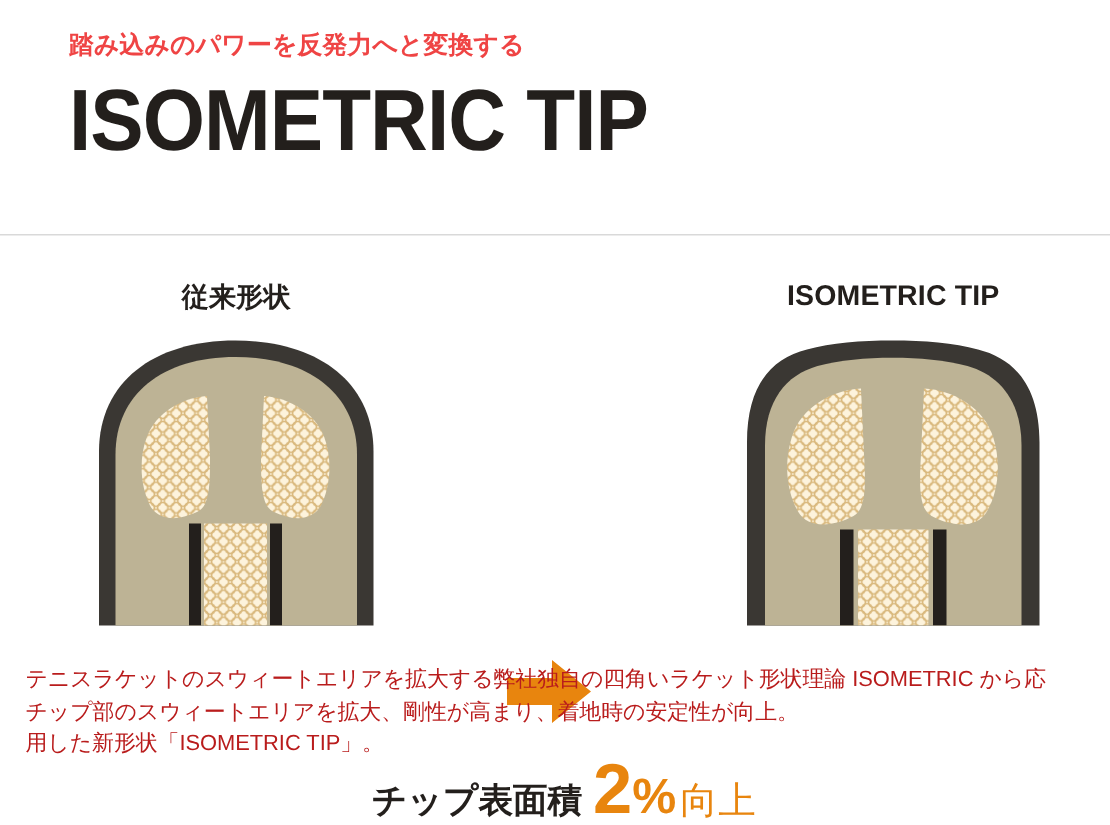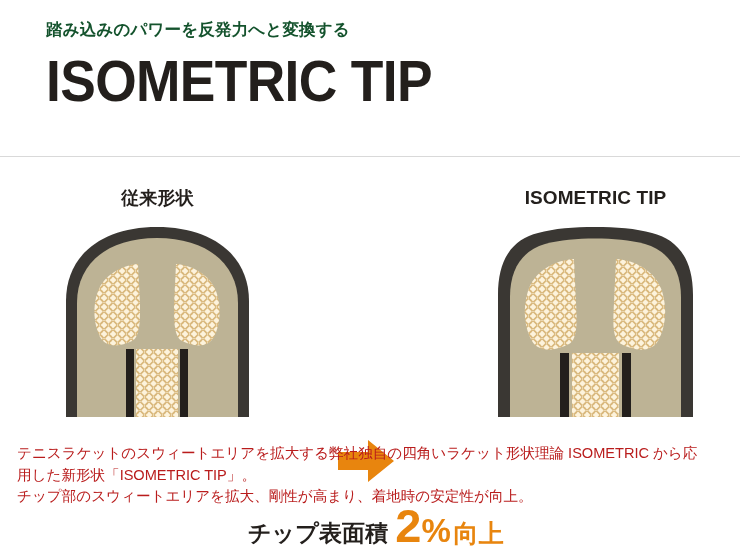--- a/index.html
+++ b/index.html
@@ -30,21 +30,21 @@
     width: 740px;
     height: 157px;
   }
   .subtitle {
     position: absolute;
     left: 46px;
     top: 19px;
     font-size: 16.5px;
     font-weight: 700;
     letter-spacing: .01em;
-    color: #14532d;
+    color: #ef4444;
     white-space: nowrap;
   }
   .bigtitle {
     position: absolute;
     left: 46px;
     top: 50px;
     font-size: 58px;
     line-height: 62px;
     font-weight: 700;
     letter-spacing: -0.012em;
@@ -141,21 +141,21 @@
   }
   .gain-percent {
     font-size: 33px;
     font-weight: 700;
     color: #e8850e;
     letter-spacing: -0.01em;
     margin-left: 1px;
   }
   .gain-suffix {
     font-size: 25px;
-    font-weight: 700;
+    font-weight: 400;
     color: #e8850e;
     letter-spacing: .01em;
     margin-left: 3px;
   }
 
   
   .body-copy {
     position: absolute;
     left: 17px;
     top: 443px;
@@ -272,17 +272,17 @@
         <span class="gain-number">2</span>
         <span class="gain-percent">%</span>
         <span class="gain-suffix">向上</span>
       </div>
     </div>
 
   </div>
 
   <div class="body-copy">
     <p>テニスラケットのスウィートエリアを拡大する弊社独自の四角いラケット形状理論 ISOMETRIC から応</p>
+    <p>チップ部のスウィートエリアを拡大、剛性が高まり、着地時の安定性が向上。</p>
     <p>用した新形状「ISOMETRIC TIP」。</p>
-    <p>チップ部のスウィートエリアを拡大、剛性が高まり、着地時の安定性が向上。</p>
   </div>
 
 </div>
 
 </body></html>

